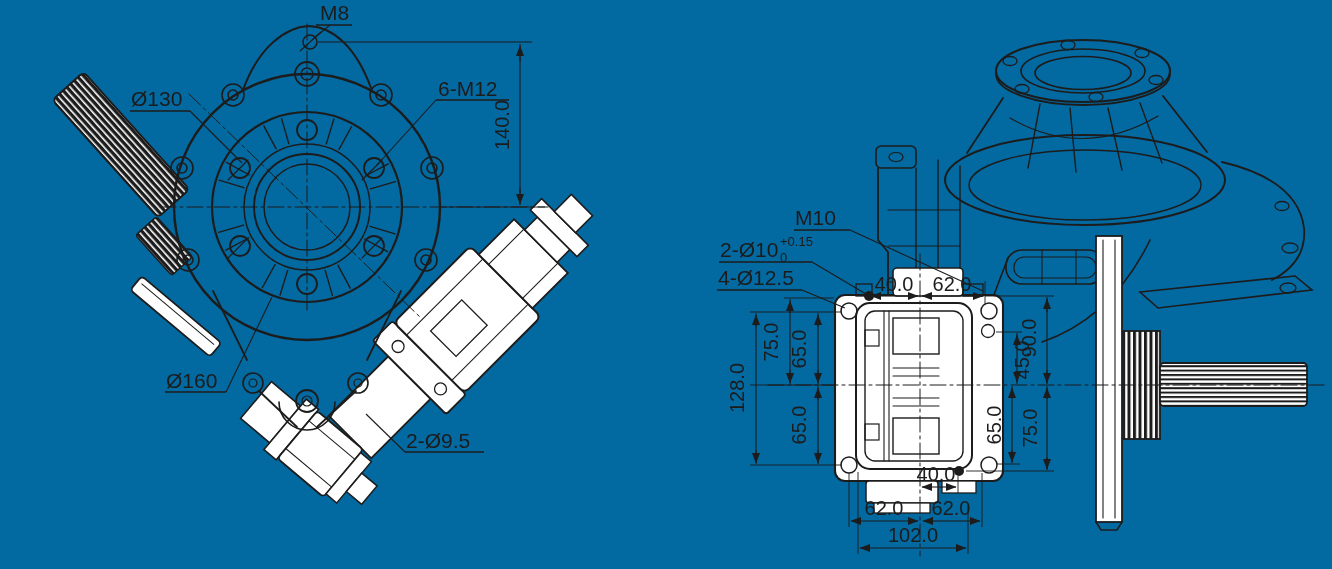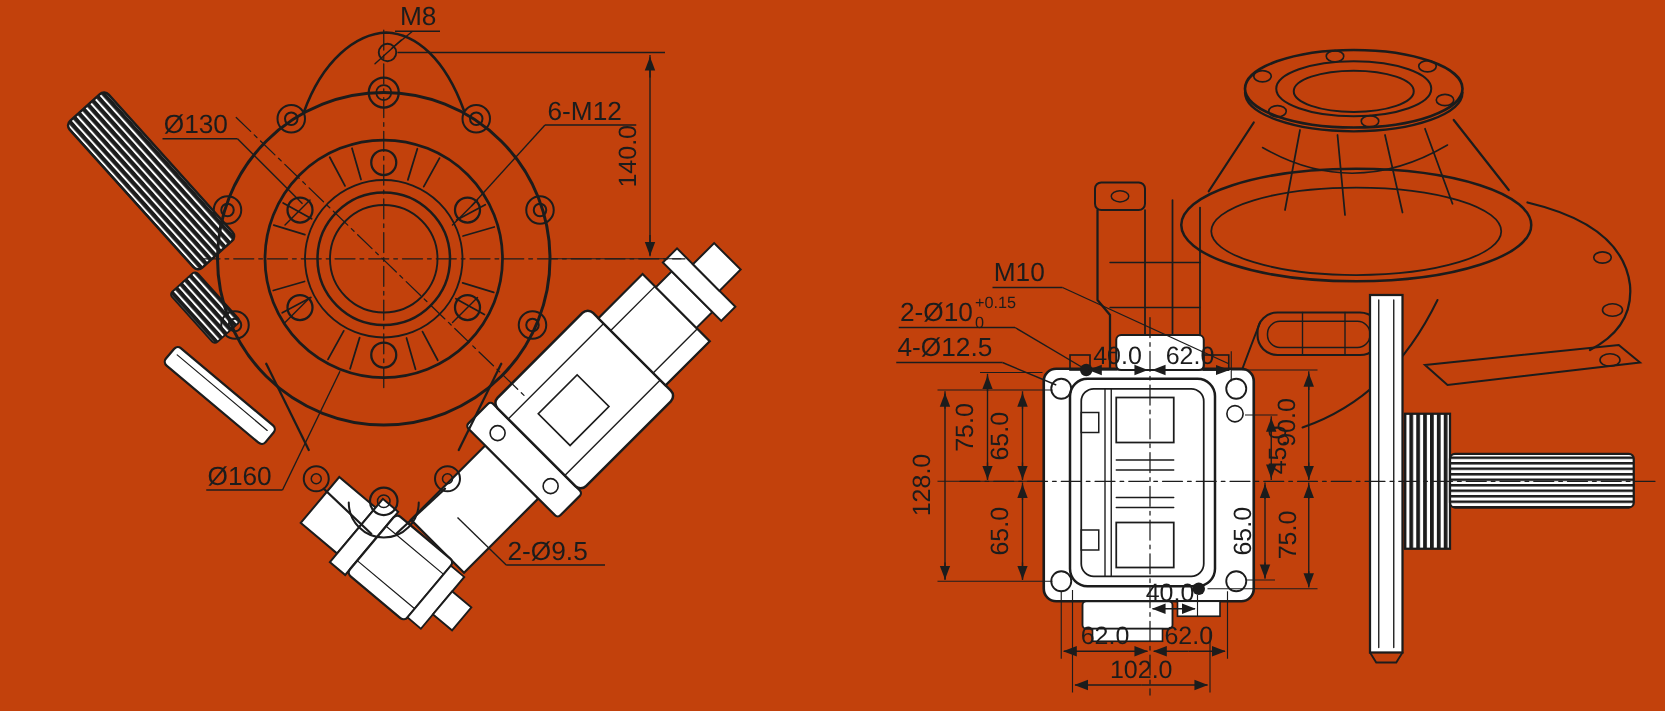--- a/index.html
+++ b/index.html
@@ -1,16 +1,16 @@
 <!DOCTYPE html>
 <html><head>
 <meta charset="utf-8">
 <style>
   html,body{margin:0;padding:0;background:#ffffff;}
-  .canvas{position:relative;width:1332px;height:569px;background:#c2410c;overflow:hidden;
+  .canvas{position:relative;width:1332px;height:569px;background:#0369a1;overflow:hidden;
           font-family:"Liberation Sans",sans-serif;}
   svg{display:block;}
   svg text{font-family:"Liberation Sans",sans-serif;fill:#1c1c1c;}
   .dim{font-size:20px;}
   .lbl{font-size:21px;}
   .tol{font-size:13px;}
 </style>
 </head>
 <body>
 

